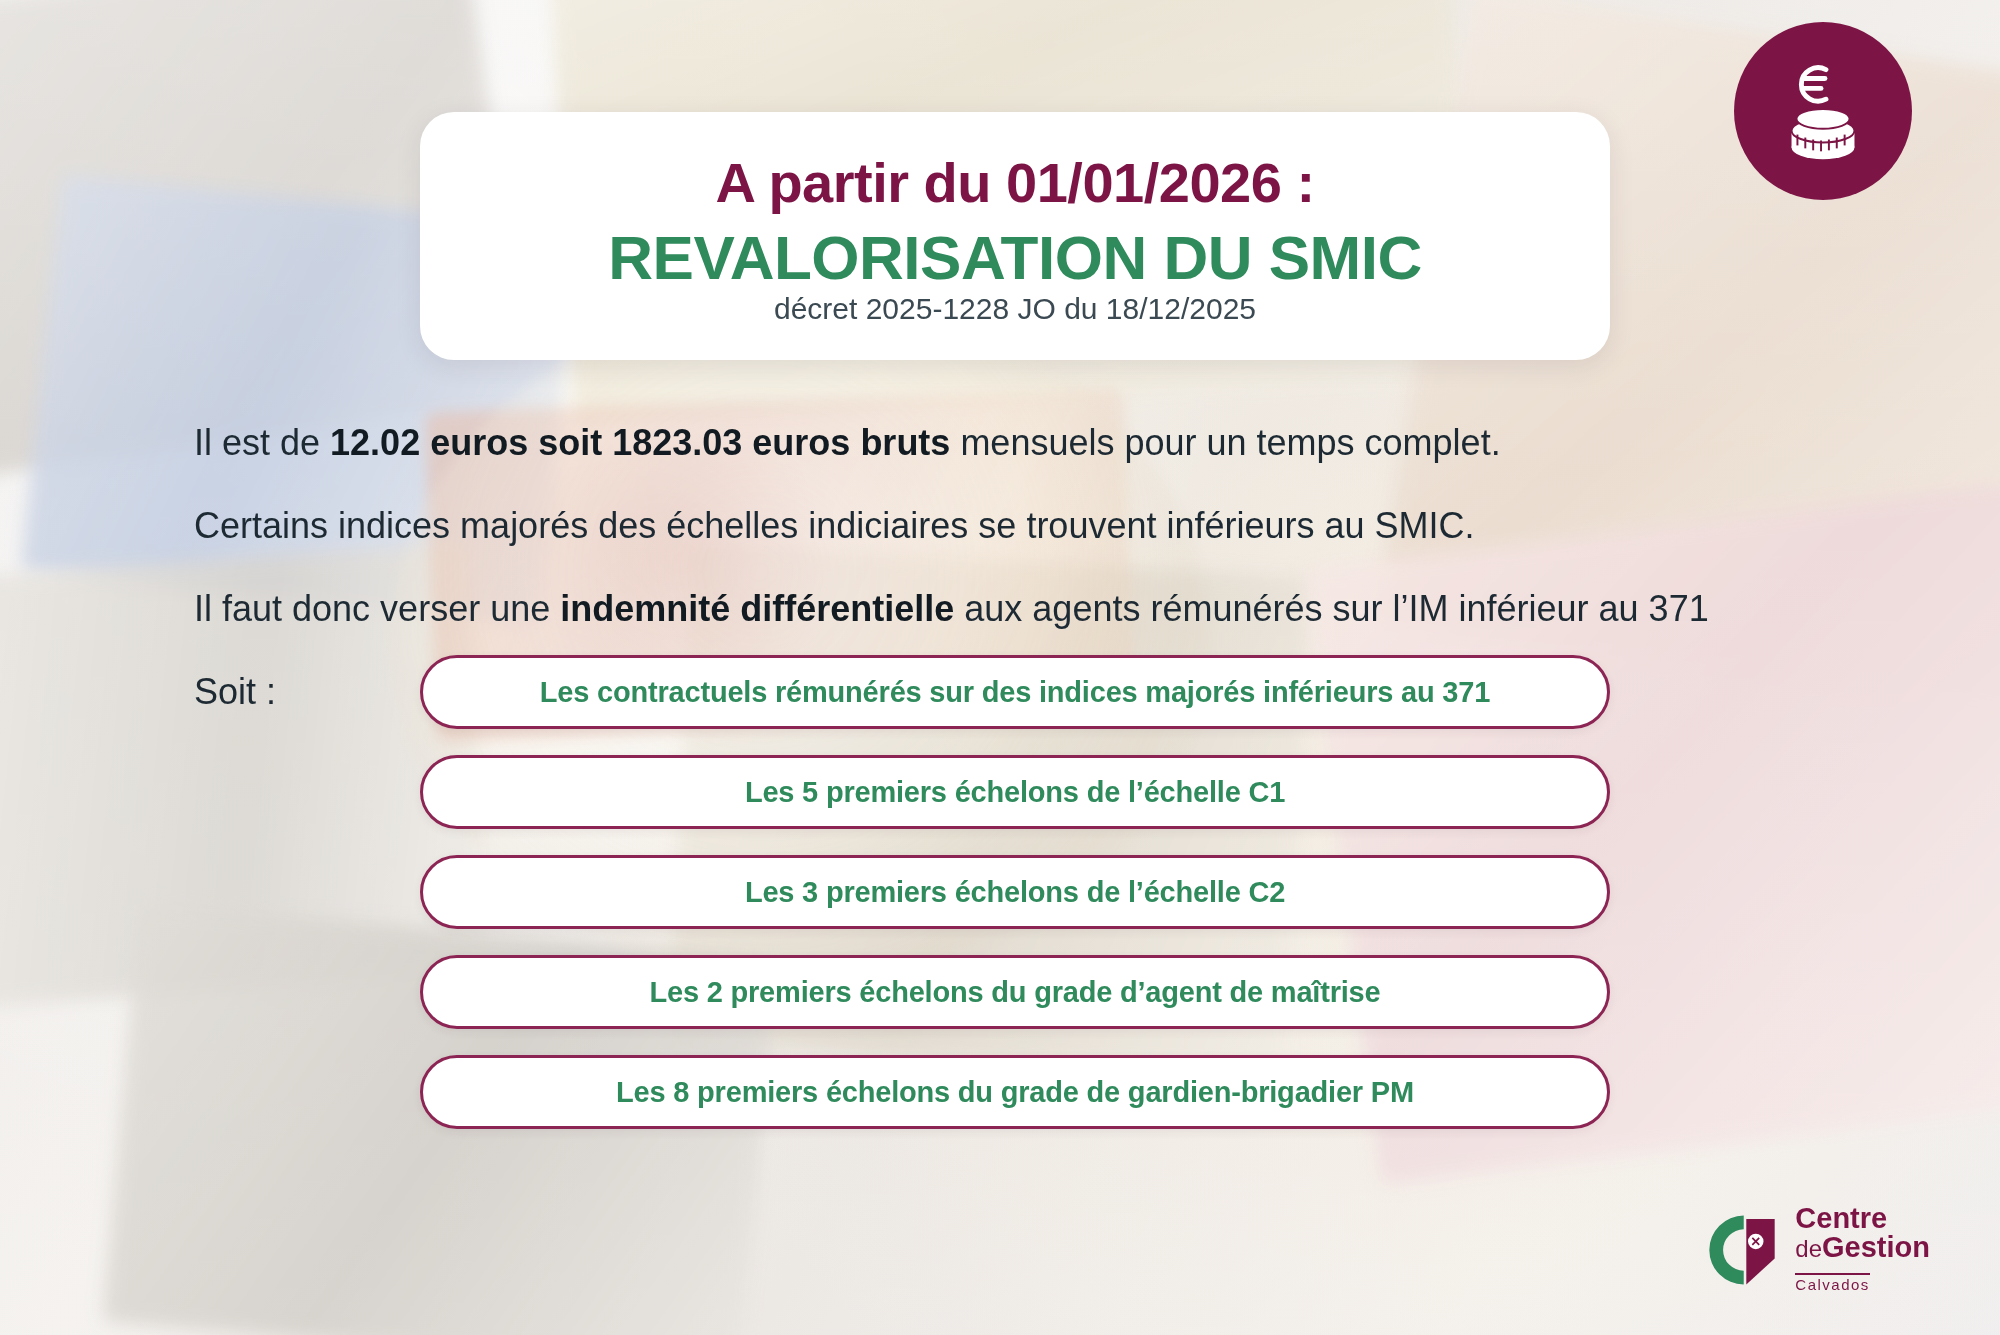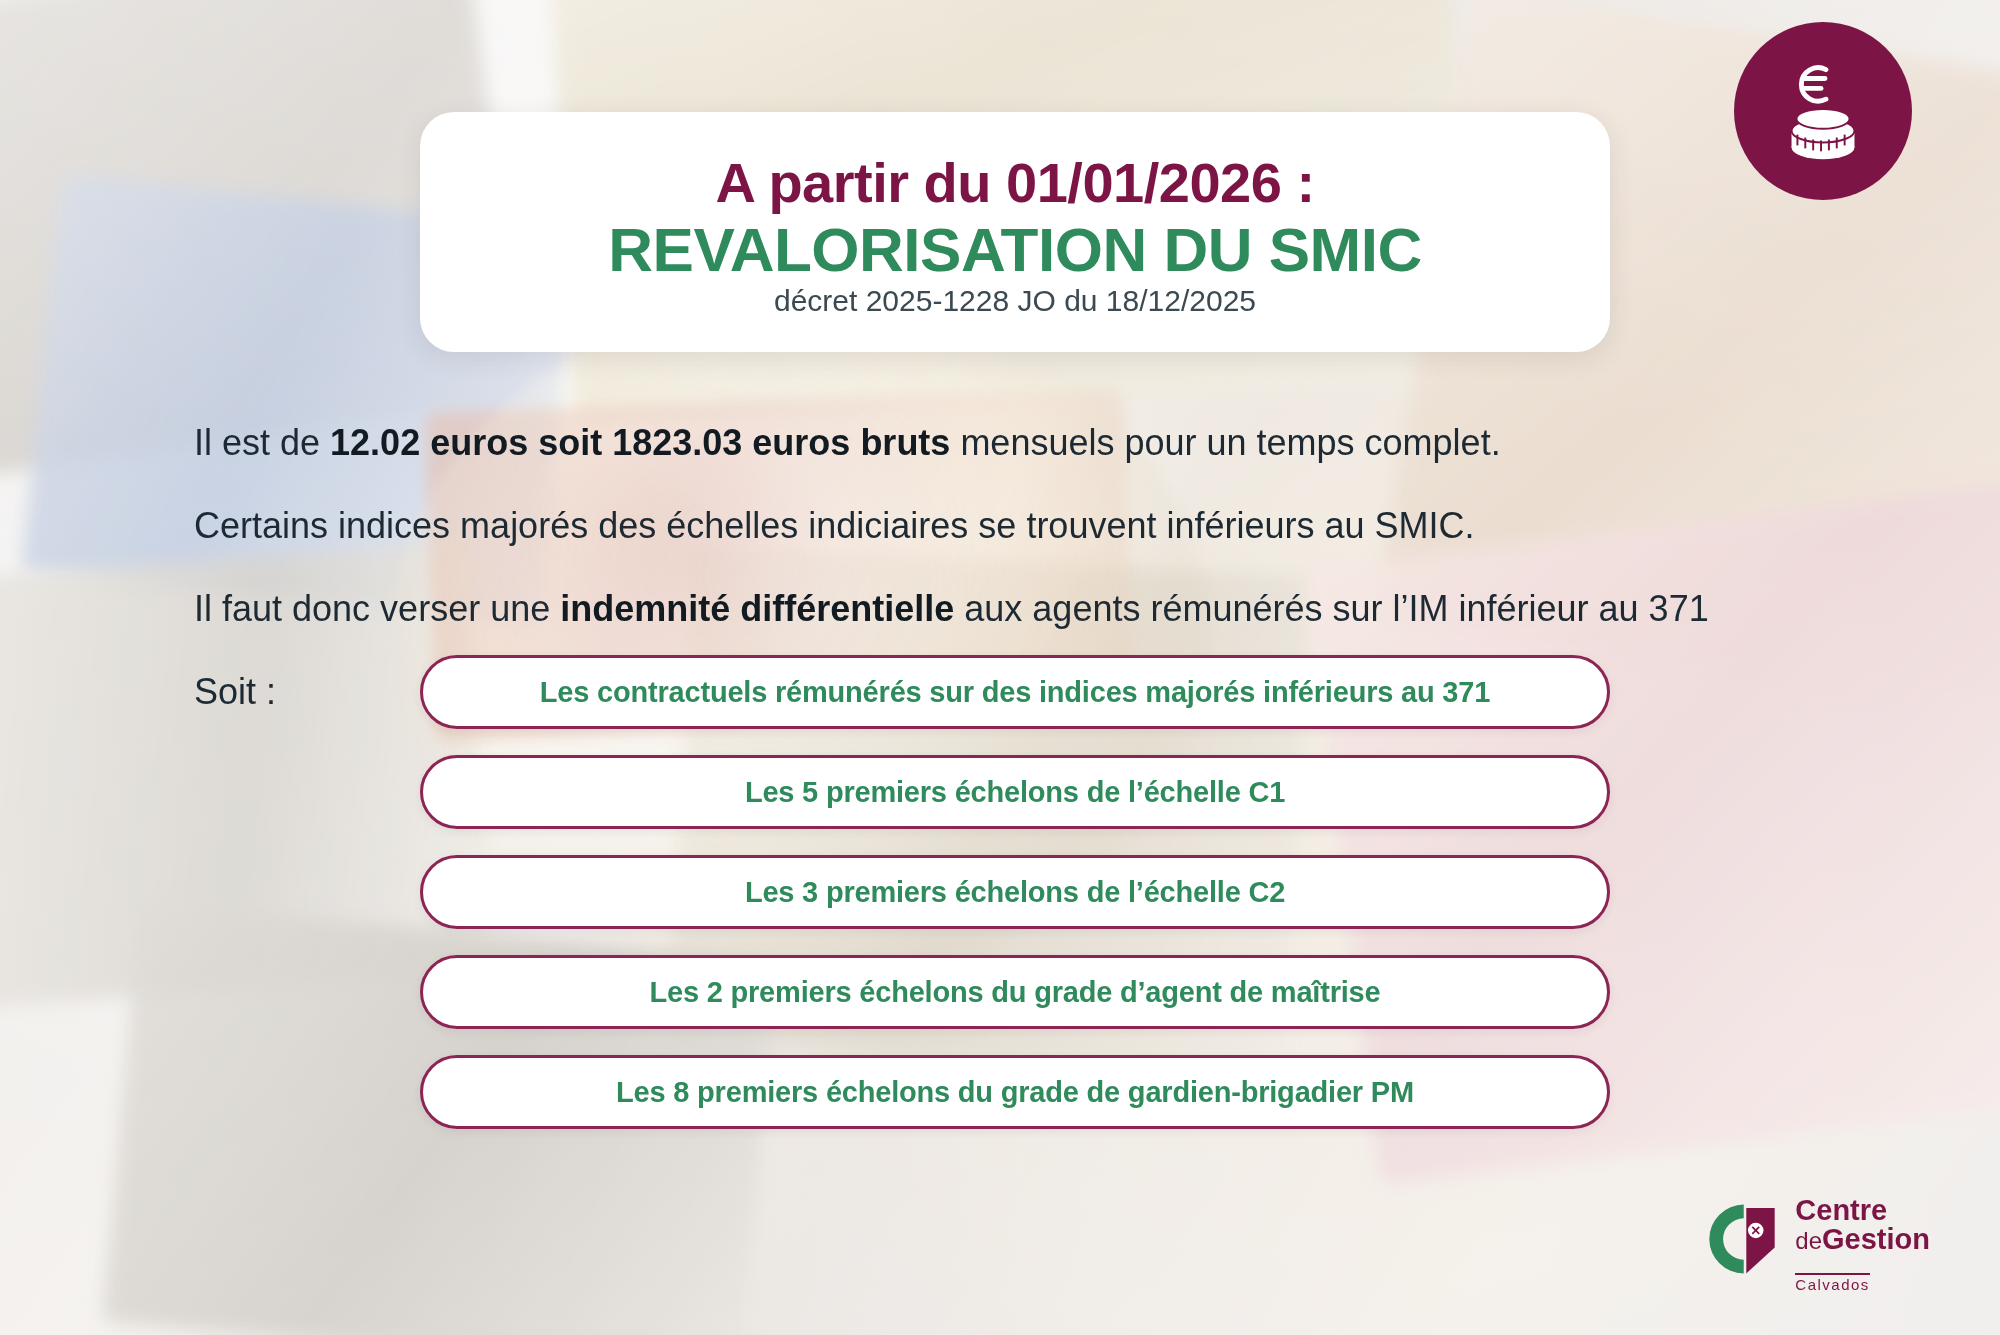--- a/index.html
+++ b/index.html
@@ -132,21 +132,21 @@
     color: #7c1545;
     letter-spacing: -0.5px;
     line-height: 1.12;
   }
   .header-line2 {
     font-size: 62px;
     font-weight: 700;
     color: #2f8a5c;
     letter-spacing: -0.5px;
     line-height: 1.12;
-    margin-top: 0;
+    margin-top: 8px;
   }
   .header-sub {
     font-size: 30px;
     color: #3b4a52;
     font-weight: 400;
   }
 
   
   .coin-badge {
     position: absolute;
@@ -208,21 +208,21 @@
     color: #2f8a5c;
     letter-spacing: -0.2px;
   }
 
   
   .logo {
     position: absolute;
     right: 70px;
     bottom: 42px;
     display: flex;
-    align-items: flex-start;
+    align-items: flex-end;
     gap: 10px;
   }
   .logo-mark {
     width: 86px;
     height: 86px;
     position: relative;
   }
   .logo-text {
     line-height: 1.02;
     color: #7c1545;
@@ -236,21 +236,21 @@
     font-weight: 700;
   }
   .logo-text .l2 .thin {
     font-weight: 400;
     font-size: 24px;
   }
   .logo-text .l3 {
     font-size: 15px;
     letter-spacing: 1.5px;
     color: #7c1545;
-    margin-top: 18px;
+    margin-top: 10px;
     border-top: 2px solid #7c1545;
     padding-top: 2px;
     display: inline-block;
   }
 </style>
 </head>
 <body>
 
 <div class="poster">
 

